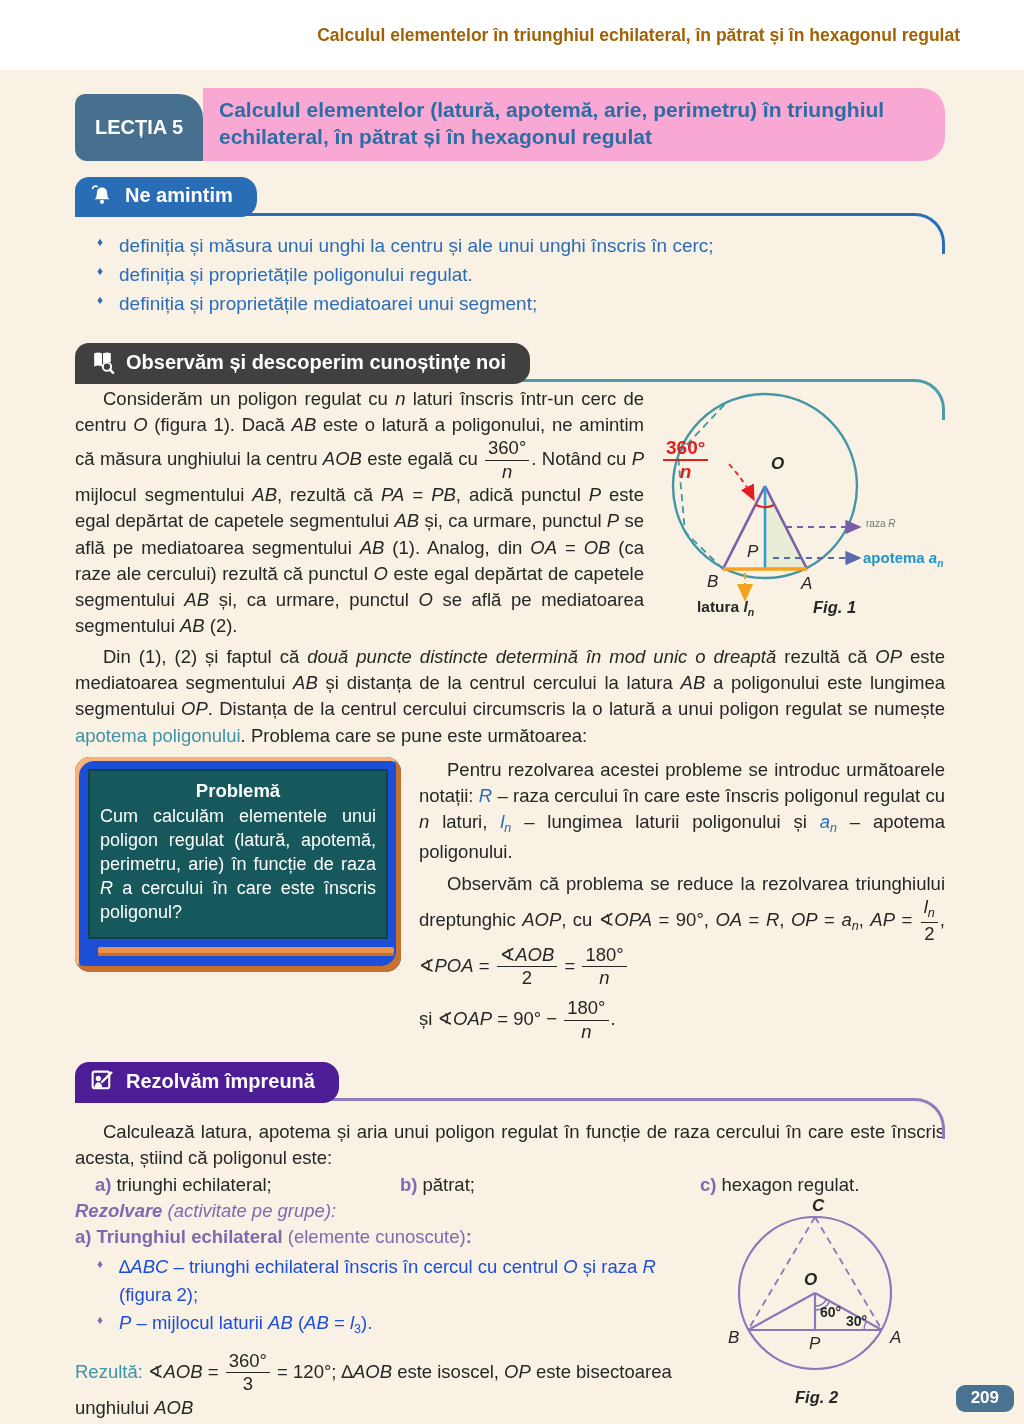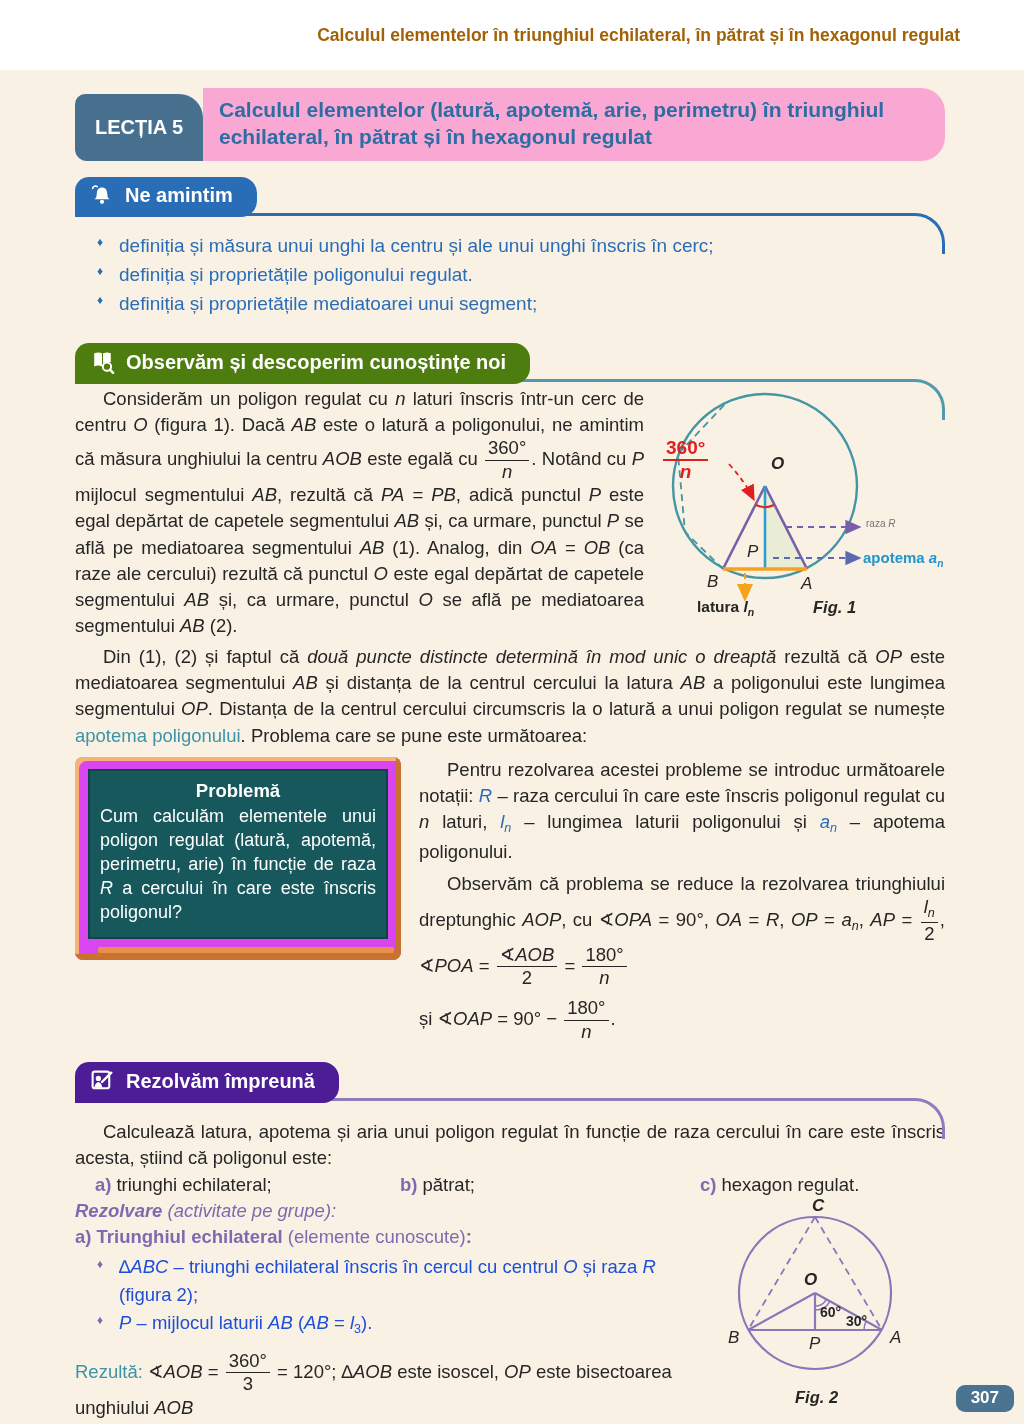--- a/index.html
+++ b/index.html
@@ -8,21 +8,21 @@
   .topstrip{height:70px;background:#ffffff;display:flex;align-items:center;justify-content:flex-end;padding-right:64px;box-sizing:border-box;}
   .runhead{font-weight:bold;font-size:17.5px;color:#a16207;}
   
   .titlerow{display:flex;align-items:stretch;margin:18px 79px 0 75px;}
   .lesson-badge{background:#47708f;color:#fff;font-weight:bold;font-size:20px;display:flex;align-items:center;justify-content:center;width:128px;border-radius:10px 24px 0 12px;margin-top:6px;flex:none;}
   .title-panel{flex:1;background:#f9a8d4;border-radius:0 24px 24px 0;padding:8px 16px 10px;color:#2e6da3;font-weight:bold;font-size:21px;line-height:1.3;box-sizing:border-box;}
   
   .section{margin:16px 79px 0 75px;position:relative;}
   .tab{display:inline-flex;align-items:center;gap:10px;color:#fff;font-weight:bold;font-size:20px;padding:6px 24px 8px 14px;border-radius:14px 16px 16px 0;position:relative;z-index:2;}
   .tab-blue{background:#2a6db7;}
-  .tab-teal{background:#4d7c0f;}
+  .tab-teal{background:#404040;}
   .tab-purple{background:#4c1d95;}
   .tabline{position:absolute;left:0;right:0;height:38px;border-top:3px solid;border-right:3px solid;border-top-right-radius:30px;pointer-events:none;z-index:1;}
   .tl-blue{border-color:#2a6db7;}
   .tl-teal{border-color:#4f9bab;}
   .tl-purple{border-color:#8f7cba;}
   .icon{display:inline-flex;align-items:center;justify-content:center;}
   
   .blist{margin:14px 0 0 22px;padding:0;list-style:none;}
   .blist li{color:#2a6cb8;font-size:19px;line-height:1.55;padding-left:22px;position:relative;}
   .blist li::before{content:"\2666";position:absolute;left:0;top:2px;font-size:12px;}
@@ -37,21 +37,21 @@
   .fig-label{position:absolute;font-size:17px;font-style:italic;color:#262626;}
   .fig-plain{position:absolute;font-size:15.5px;color:#262626;font-weight:bold;}
   .fig-cap{position:absolute;font-size:16.5px;font-style:italic;font-weight:bold;color:#262626;}
   .fig1-frac{position:absolute;color:#e02020;font-weight:bold;font-size:19px;text-align:center;line-height:1.05;}
   .fig1-frac .fr-n{border-bottom:2px solid #e02020;padding:0 3px 1px;display:block;}
   .fig1-frac .fr-d{display:block;font-style:italic;}
   .leg-purple{color:#737373;font-size:10px;}
   .leg-blue{color:#2395c9;font-size:15px;font-weight:bold;}
   
   .prob-row{display:flex;gap:18px;margin-top:8px;}
-  .board-outer{width:300px;flex:none;background:#d946ef;border-radius:8px;padding:12px 13px 4px;box-shadow:inset -5px -6px 0 #c9722f,inset 4px 4px 0 #f6b277;align-self:flex-start;}
+  .board-outer{width:300px;flex:none;background:#1d4ed8;border-radius:15px;padding:12px 13px 16px;box-shadow:inset -5px -6px 0 #c9722f,inset 4px 4px 0 #f6b277;align-self:flex-start;}
   .board-inner{background:#17585c;border:2px solid #0e4446;padding:8px 10px 12px;color:#fff;font-size:18px;line-height:1.33;}
   .board-title{text-align:center;font-weight:bold;margin-bottom:2px;font-size:18.5px;}
   .board-body{text-align:justify;}
   .board-tray{height:9px;background:#e8914c;box-shadow:inset 0 -3px 0 #c9722f;margin:8px -6px 0 10px;border-radius:2px;}
   .prob-right{flex:1;}
   
   .frac{display:inline-flex;flex-direction:column;align-items:center;vertical-align:middle;margin:0 2px;line-height:1.1;text-indent:0;}
   .fr-n{padding:0 3px 1px;border-bottom:1.6px solid currentColor;white-space:nowrap;}
   .fr-d{padding:1px 3px 0;white-space:nowrap;}
   .it{font-style:italic;}
@@ -272,14 +272,14 @@
         <div class="fig-plain" style="left:146px;top:115px;font-size:14px;">30°</div>
         <div class="fig-cap" style="left:95px;top:190px;">Fig. 2</div>
       </div>
     </div>
 
     
     
     
   </div>
 
-  <div class="pg-badge">307</div>
+  <div class="pg-badge">209</div>
 </div>
 
 </body></html>

